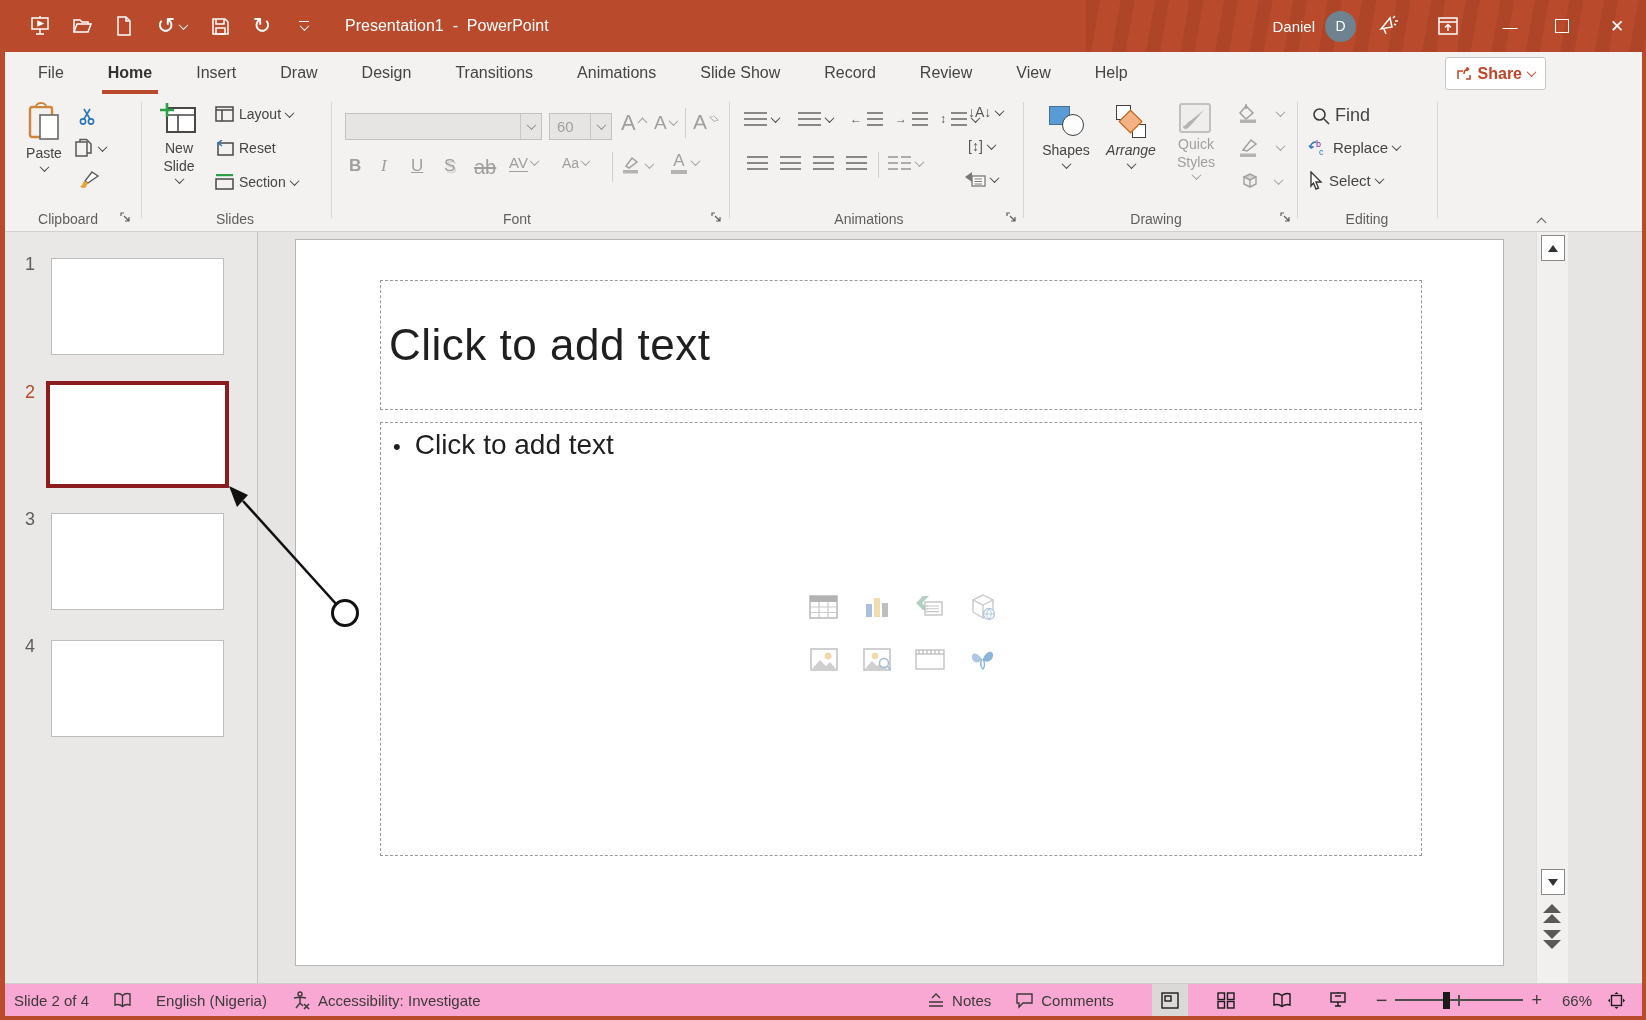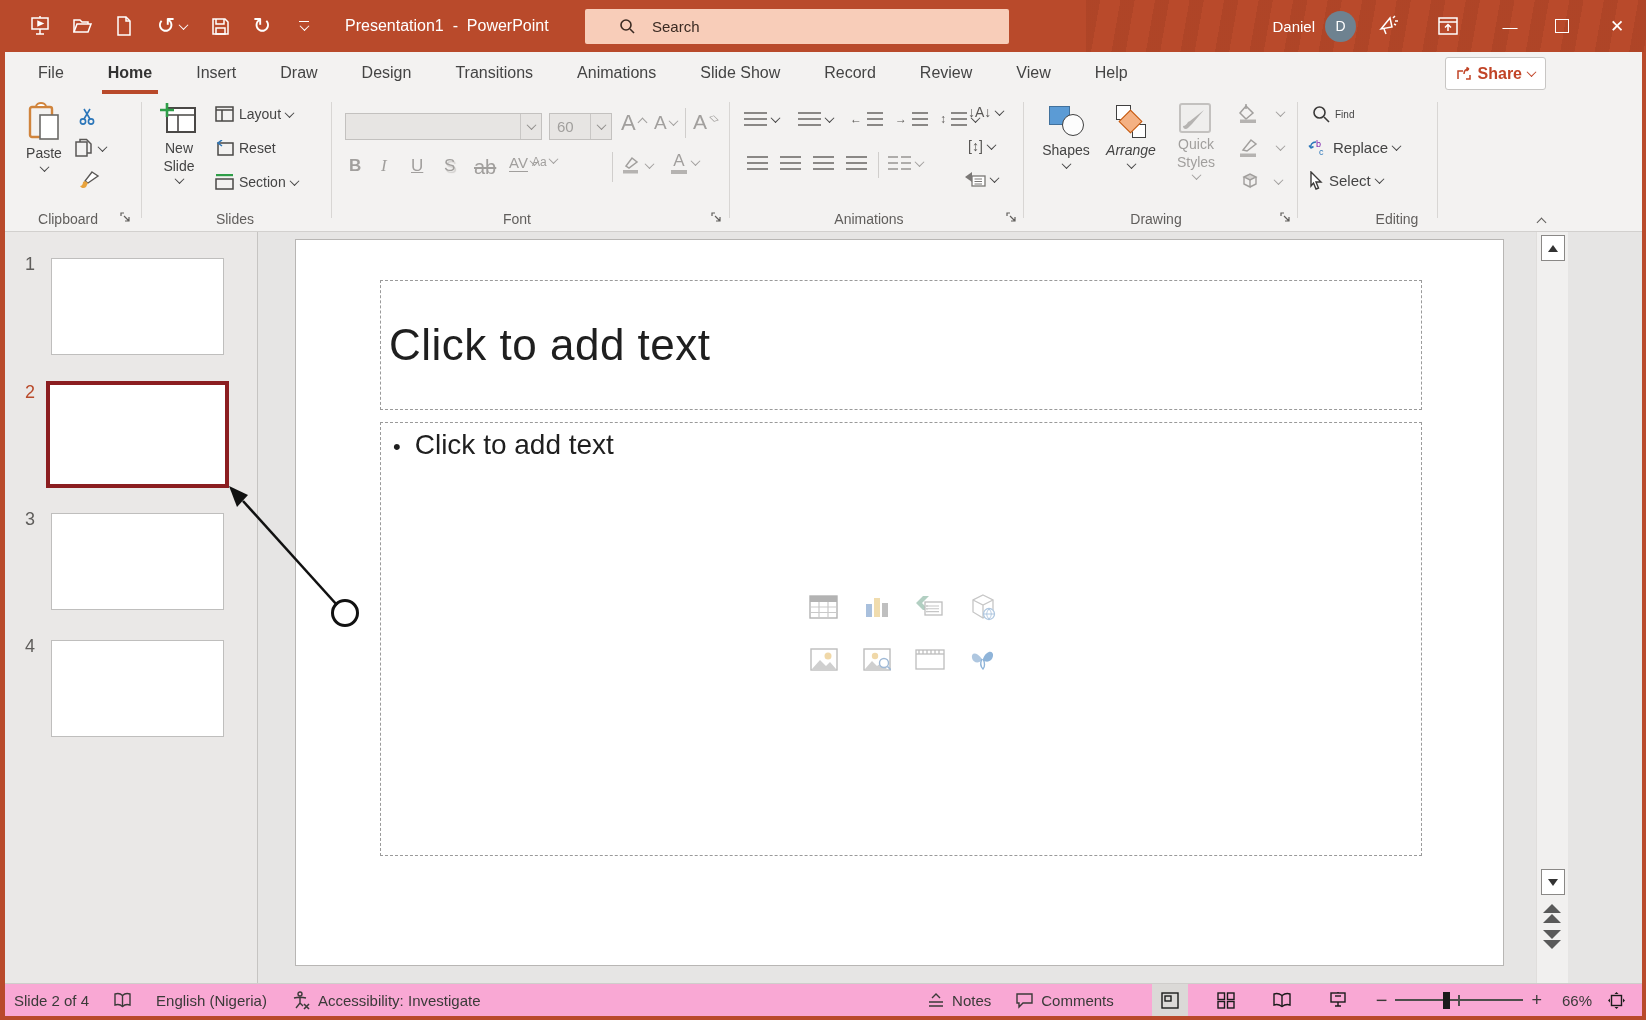--- a/index.html
+++ b/index.html
@@ -145,29 +145,20 @@
         <span style="font-size:22px;">↻</span>
       </div>
       <div class="qbtn" style="flex-direction:column;gap:2px;">
         <div style="width:10px;height:1.6px;background:#fff;"></div>
           <span class="chv"></span>
       </div>
     </div>
 
     <div class="title-text">Presentation1  -  PowerPoint</div>
 
-    <div class="searchbox">
-      <span style="margin:0 14px 0 34px;">
-        <svg width="17" height="17" viewBox="0 0 17 17" fill="none" stroke="#3a2a22" stroke-width="1.6">
-          <circle cx="7" cy="7" r="5"></circle>
-            <path d="M11 11 L15 15"></path>
-          </svg>
-      </span>
-      <input placeholder="Search" style="">
-    </div>
 
     <div class="tb-right">
       <span class="user-name">Daniel</span>
       <span class="avatar">D</span>
       <div class="tbtn" style="margin-right:16px;">
         <svg width="24" height="24" viewBox="0 0 24 24" fill="none" stroke="#fff" stroke-width="1.5">
           <path d="M5 15 L14 4 L16 13 Z"></path>
             <path d="M8 15 L10 20"></path>
           <path d="M17 4 L19 2 M19 7 H22 M18 10 L20 11"></path>
           </svg>
@@ -328,21 +319,21 @@
 
     <div class="fbtn dis" style="left:349px;top:62px;font-weight:700;">B</div>
     <div class="fbtn dis" style="left:381px;top:62px;font-style:italic;font-family:'Liberation Serif',serif;">I</div>
     <div class="fbtn dis" style="left:411px;top:62px;text-decoration:underline;">U</div>
     <div class="fbtn dis" style="left:444px;top:62px;text-shadow:1.5px 1.5px 1px #d0cecc;">S</div>
     <div class="fbtn dis" style="left:474px;top:62px;text-decoration:line-through;font-size:20px;">ab</div>
     <div class="fbtn dis" style="left:509px;top:60px;font-size:15px;">
       <span style="border-bottom:1px solid #A19F9D;">AV</span>
       <span class="chv" style="margin-bottom:6px;"></span>
     </div>
-    <div class="fbtn dis" style="left:532px;top:61px;font-size:12px;align-items:flex-end;">
+    <div class="fbtn dis" style="left:562px;top:61px;font-size:14px;align-items:flex-end;">
       <span>Aa</span>
       <span class="chv" style="margin-bottom:5px;"></span>
     </div>
     <div class="vline" style="left:612px;top:58px;height:30px;"></div>
     <div class="sbtn dis" style="left:621px;top:62px;">
       <span>
         <svg width="20" height="18" viewBox="0 0 20 18" fill="none">
           <path d="M11 2 L16 6 L8 12 L5 10 Z" stroke="#A19F9D" stroke-width="1.5" fill="none"></path>
           <rect x="2" y="14" width="15" height="3.5" fill="#B5B3B1"></rect>
           </svg>
@@ -489,21 +480,21 @@
         </svg>
     </div>
 
     <div class="sbtn" style="left:1312px;top:11px;">
       <span>
         <svg width="18" height="18" viewBox="0 0 18 18" fill="none" stroke="#3b3a39" stroke-width="1.6">
           <circle cx="7.5" cy="7.5" r="5.5"></circle>
             <path d="M12 12 L17 17"></path>
           </svg>
       </span>
-      <span style="font-size:10px;">Find</span>
+      <span style="font-size:18px;">Find</span>
     </div>
     <div class="sbtn" style="left:1308px;top:44px;">
       <span>
         <svg width="20" height="19" viewBox="0 0 20 19" fill="none">
           <path d="M8 4 C4 4 2 7 3 10" stroke="#2B76B9" stroke-width="1.5"></path>
             <path d="M3 10 L1 7.5 M3 10 L5.5 8.5" stroke="#2B76B9" stroke-width="1.5"></path>
           <text x="8" y="9" font-size="9" fill="#7719AA" font-family="Liberation Sans">b</text>
           <text x="11" y="17" font-size="9" fill="#2B76B9" font-family="Liberation Sans">c</text>
           </svg>
       </span>
@@ -512,21 +503,21 @@
     </div>
     <div class="sbtn" style="left:1308px;top:77px;">
       <span>
         <svg width="16" height="19" viewBox="0 0 16 19" fill="none" stroke="#3b3a39" stroke-width="1.4">
           <path d="M3 1 L13 11 H8 L10.5 17 L8 18 L5.5 12 L3 15 Z" fill="#fff"></path>
           </svg>
       </span>
       <span style="font-size:15px;">Select</span>
       <span class="chv"></span>
     </div>
-    <div class="g-lbl" style="left:1357px;width:80px;">Editing</div>
+    <div class="g-lbl" style="left:1327px;width:80px;">Editing</div>
 
     <div class="abs" style="left:1538px;top:118px;color:#605E5C;">
       <span class="chv chv-up"></span>
     </div>
   </div>
 
   <div class="abs panel">
     <div class="thumb-num" style="top:22px;">1</div>
     <div class="thumb" style="top:26px;"></div>
     <div class="thumb-num sel" style="top:150px;">2</div>

